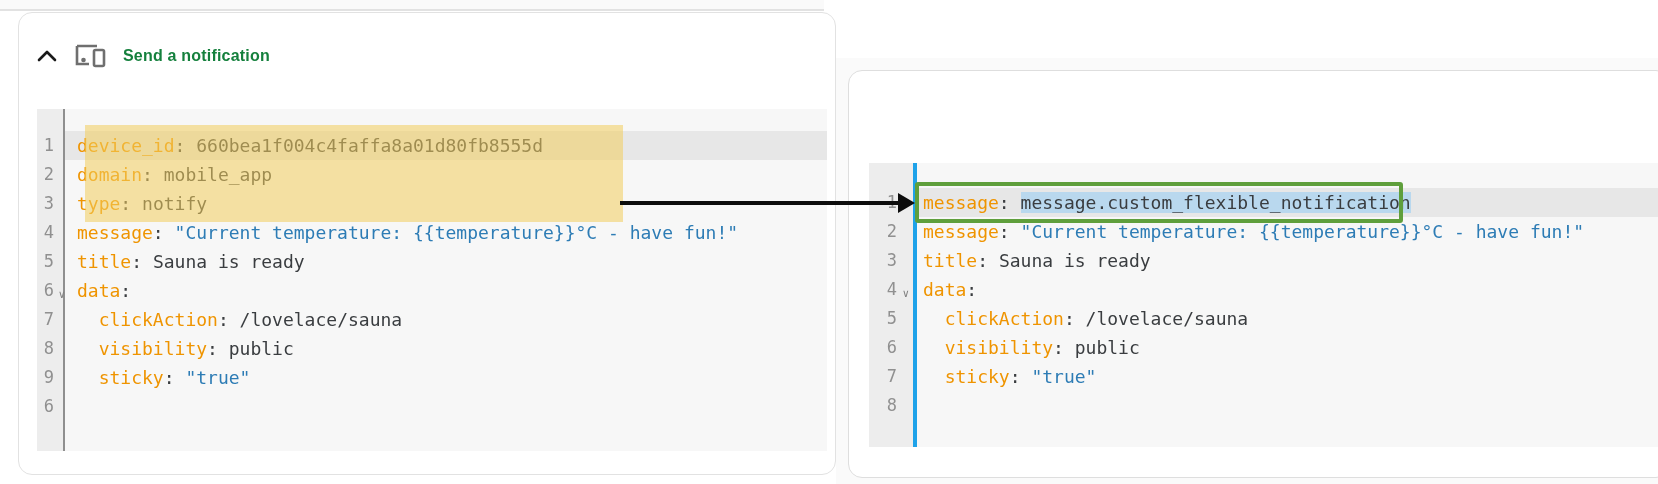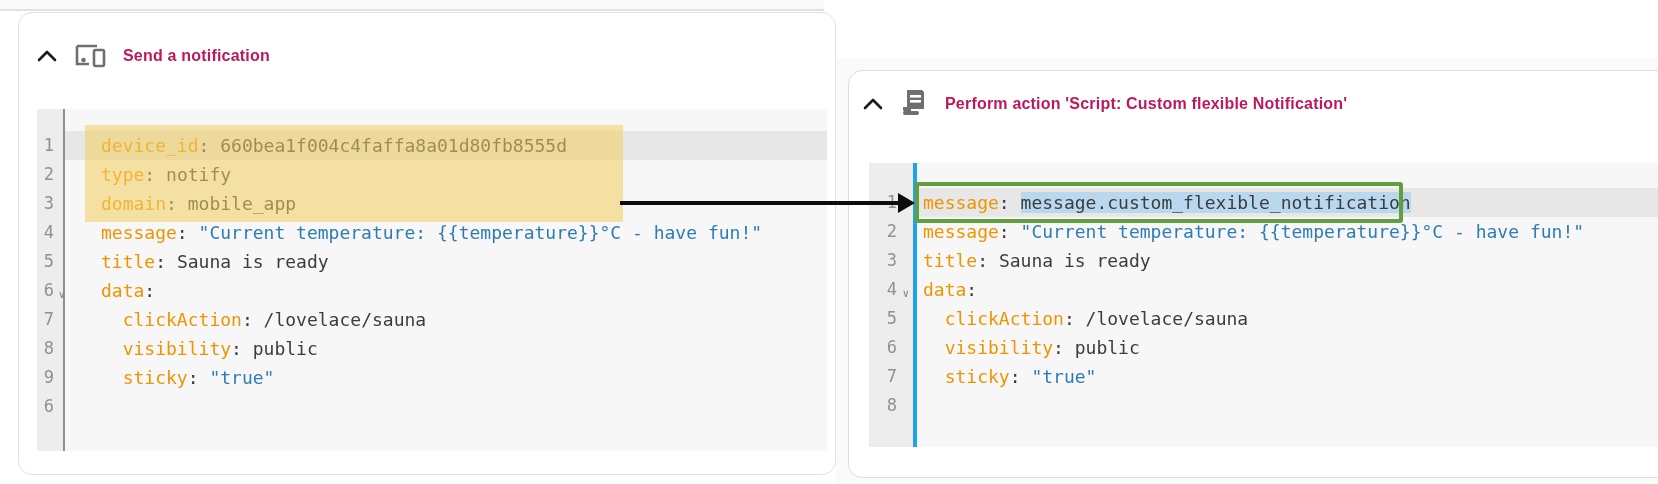--- a/index.html
+++ b/index.html
@@ -12,40 +12,40 @@
   
   .card{position:absolute;background:#ffffff;border:1px solid #e2e2e2;border-radius:14px;box-sizing:border-box;}
   .card-left{left:18px;top:12px;width:818px;height:463px;}
   .card-right{left:848px;top:70px;width:822px;height:408px;border-color:#dedede;}
 
   .card-header{position:absolute;display:flex;align-items:center;}
   .card-left .card-header{left:18px;top:28px;}
   .card-right .card-header{left:14px;top:16px;}
   .collapse-btn{background:none;border:none;padding:0 0 0 0;margin:0;cursor:pointer;display:flex;align-items:center;}
   .type-icon{display:flex;align-items:center;margin-left:16px;}
-  .card-title{font-size:16px;font-weight:bold;color:#be185d;margin:0 0 0 16px;letter-spacing:.2px;}
+  .card-title{font-size:16px;font-weight:bold;color:#15803d;margin:0 0 0 16px;letter-spacing:.2px;}
 
   
   .editor{position:absolute;display:flex;box-sizing:border-box;font-family:"DejaVu Sans Mono",monospace;}
   .editor-left{left:18px;top:96px;width:790px;height:342px;}
   .editor-right{left:20px;top:92px;width:800px;height:284px;}
   .gutter{background:#ededed;padding-top:22px;box-sizing:border-box;color:#909090;font-size:17px;}
   .editor-left .gutter{width:26px;}
   .editor-right .gutter{width:44px;padding-top:25px;}
   .gutter-row{height:29px;line-height:29px;text-align:right;position:relative;}
   .editor-left .gutter-row{padding-right:9px;}
   .editor-right .gutter-row{padding-right:16px;}
   .fold{position:absolute;font-size:11px;color:#808080;line-height:29px;}
   .editor-left .fold{right:-2px;top:4px;}
   .editor-right .fold{right:4px;top:4px;}
   .gutter-divider{width:2px;background:#8f8f8f;}
   .gutter-divider.focus{width:4px;background:var(--c-focus,#1ea2e9);}
   .content{flex:1;background:#f7f7f7;padding-top:22px;position:relative;box-sizing:border-box;}
   .editor-right .content{padding-top:25px;}
-  .code-row{height:29px;line-height:29px;white-space:pre;font-size:18px;padding-left:36px;position:relative;z-index:1;}
+  .code-row{height:29px;line-height:29px;white-space:pre;font-size:18px;padding-left:12px;position:relative;z-index:1;}
   .editor-right .code-row{padding-left:6px;}
   .code-row.active{background:var(--c-active,#e7e7e7);}
   .tok-key{color:var(--c-key,#ef9400);}
   .tok-plain{color:var(--c-plain,#3a3d40);}
   .tok-string{color:var(--c-string,#2d7cb5);}
   .selected{background:var(--c-selection,#b9d8ee);}
 
   
   .yellow-box{position:absolute;left:20px;top:16px;width:538px;height:97px;background:var(--c-yellow,rgba(243,206,92,0.55));z-index:3;}
   .green-box{position:absolute;left:46px;top:19px;width:488px;height:41px;border:4px solid var(--c-green,#5f9f3c);border-radius:3px;box-sizing:border-box;z-index:4;}
@@ -87,51 +87,34 @@
           <div class="gutter-row"><span>6</span><span class="fold">∨</span></div>
           <div class="gutter-row"><span>7</span></div>
           <div class="gutter-row"><span>8</span></div>
           <div class="gutter-row"><span>9</span></div>
           <div class="gutter-row"><span>6</span></div>
         </div>
       <div class="gutter-divider"></div>
       <div class="content">
         <div class="yellow-box"></div>
       <div class="code-row active"><span class="tok-key">device_id</span><span class="tok-plain">:</span> <span class="tok-plain">660bea1f004c4faffa8a01d80fb8555d</span></div>
+          <div class="code-row"><span class="tok-key">domain</span><span class="tok-plain">:</span> <span class="tok-plain">mobile_app</span></div>
           <div class="code-row"><span class="tok-key">type</span><span class="tok-plain">:</span> <span class="tok-plain">notify</span></div>
-          <div class="code-row"><span class="tok-key">domain</span><span class="tok-plain">:</span> <span class="tok-plain">mobile_app</span></div>
           <div class="code-row"><span class="tok-key">message</span><span class="tok-plain">:</span> <span class="tok-string">"Current temperature: {{temperature}}°C - have fun!"</span></div>
           <div class="code-row"><span class="tok-key">title</span><span class="tok-plain">:</span> <span class="tok-plain">Sauna is ready</span></div>
           <div class="code-row"><span class="tok-key">data</span><span class="tok-plain">:</span></div>
           <div class="code-row">  <span class="tok-key">clickAction</span><span class="tok-plain">:</span> <span class="tok-plain">/lovelace/sauna</span></div>
           <div class="code-row">  <span class="tok-key">visibility</span><span class="tok-plain">:</span> <span class="tok-plain">public</span></div>
           <div class="code-row">  <span class="tok-key">sticky</span><span class="tok-plain">:</span> <span class="tok-string">"true"</span></div>
           <div class="code-row"></div>
         </div>
     </div>
   </section>
 
   <section class="card card-right">
-    <div class="card-header">
-      <button class="collapse-btn" aria-label="collapse">
-        <svg width="20" height="14" viewBox="0 0 20 14">
-            <polyline points="2,11 10,3 18,11" fill="none" stroke="#1a1a1a" stroke-width="2.6" stroke-linecap="round" stroke-linejoin="round"></polyline>
-          </svg>
-      </button>
-      <span class="type-icon">
-        <svg width="30" height="34" viewBox="0 0 30 34">
-          <path d="M8,3 H23 L25,5 V22 H8 Z" fill="#6f6f6f"></path>
-          <rect x="11" y="8" width="11" height="2.6" fill="#ffffff"></rect>
-          <rect x="11" y="13" width="11" height="2.6" fill="#ffffff"></rect>
-          <path d="M4,20 H12 V26 H8 C5.7,26 4,24.2 4,22 Z" fill="#6f6f6f"></path>
-          <rect x="4" y="24" width="16" height="4" rx="2" fill="#6f6f6f"></rect>
-        </svg>
-      </span>
-      <h3 class="card-title">Perform action 'Script: Custom flexible Notification'</h3>
-    </div>
     <div class="editor editor-right">
       <div class="gutter">
           <div class="gutter-row"><span>1</span></div>
           <div class="gutter-row"><span>2</span></div>
           <div class="gutter-row"><span>3</span></div>
           <div class="gutter-row"><span>4</span><span class="fold">∨</span></div>
           <div class="gutter-row"><span>5</span></div>
           <div class="gutter-row"><span>6</span></div>
           <div class="gutter-row"><span>7</span></div>
           <div class="gutter-row"><span>8</span></div>

